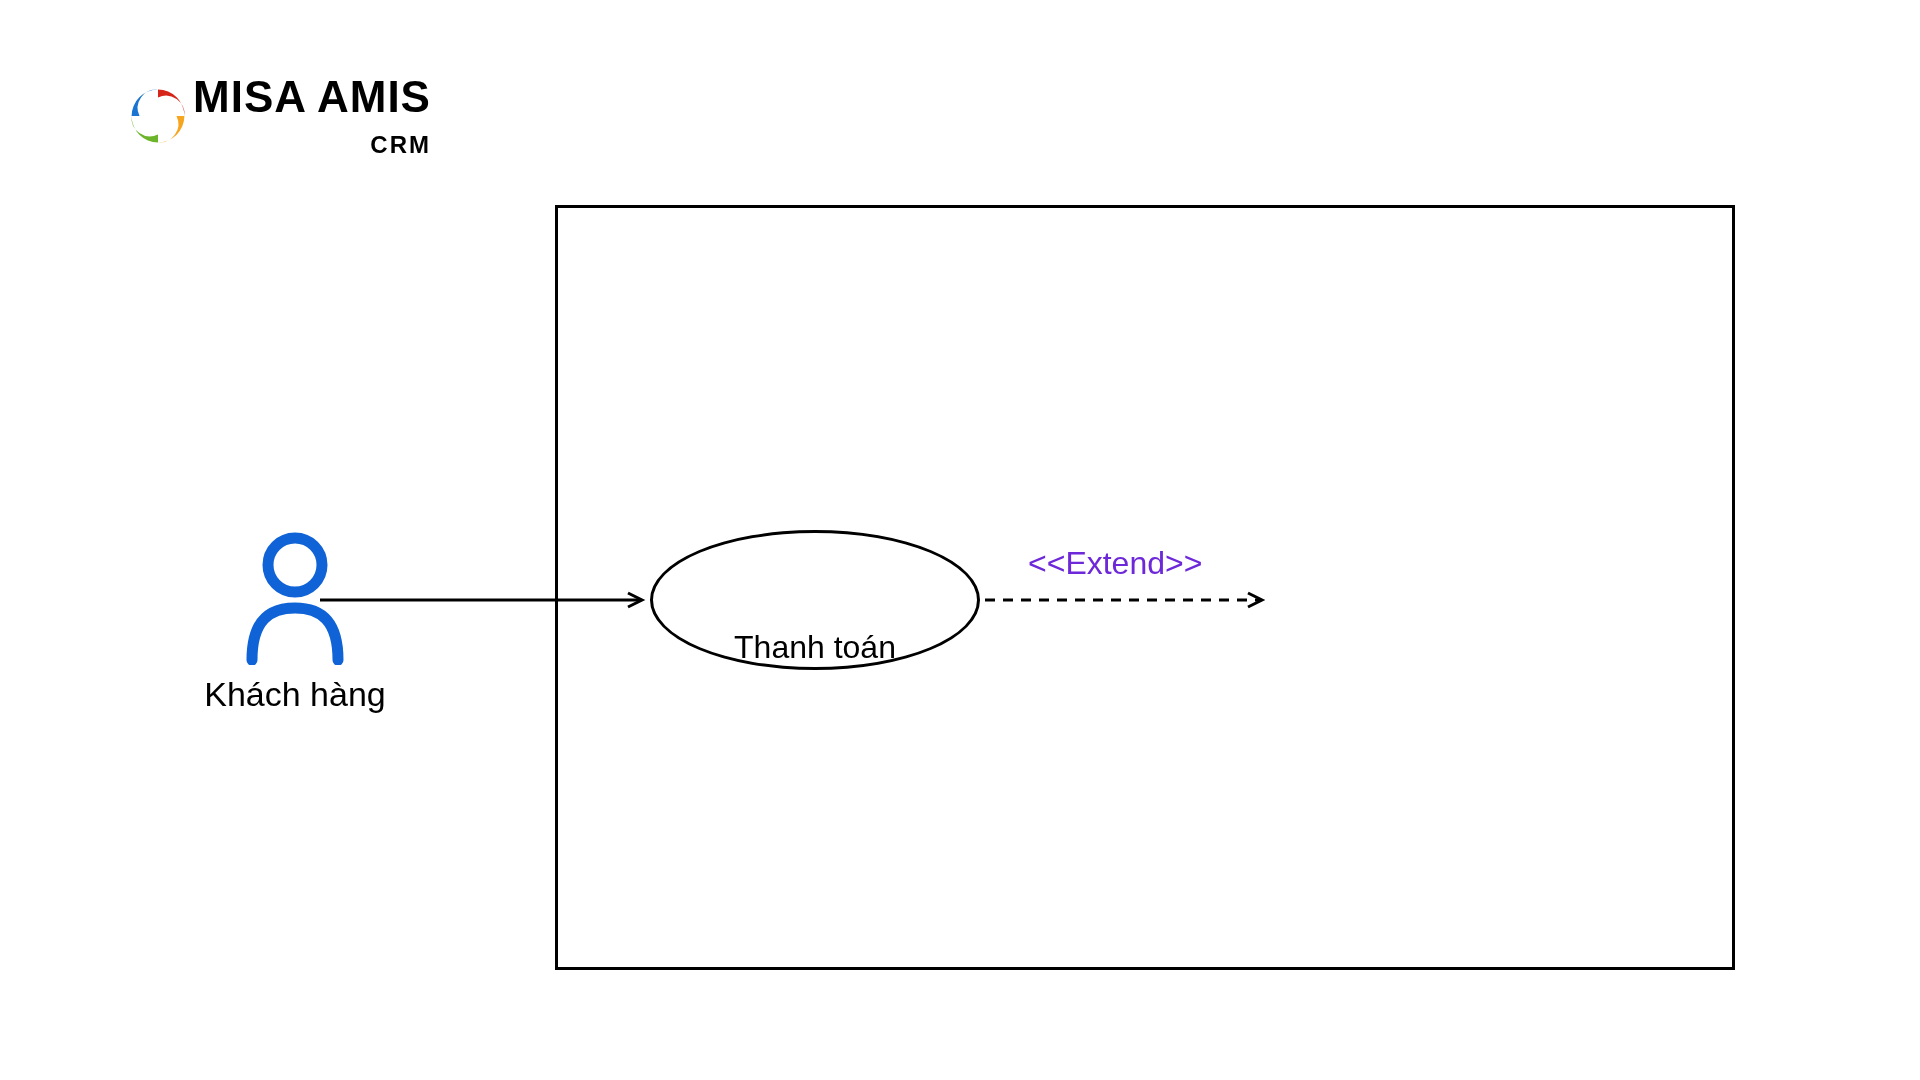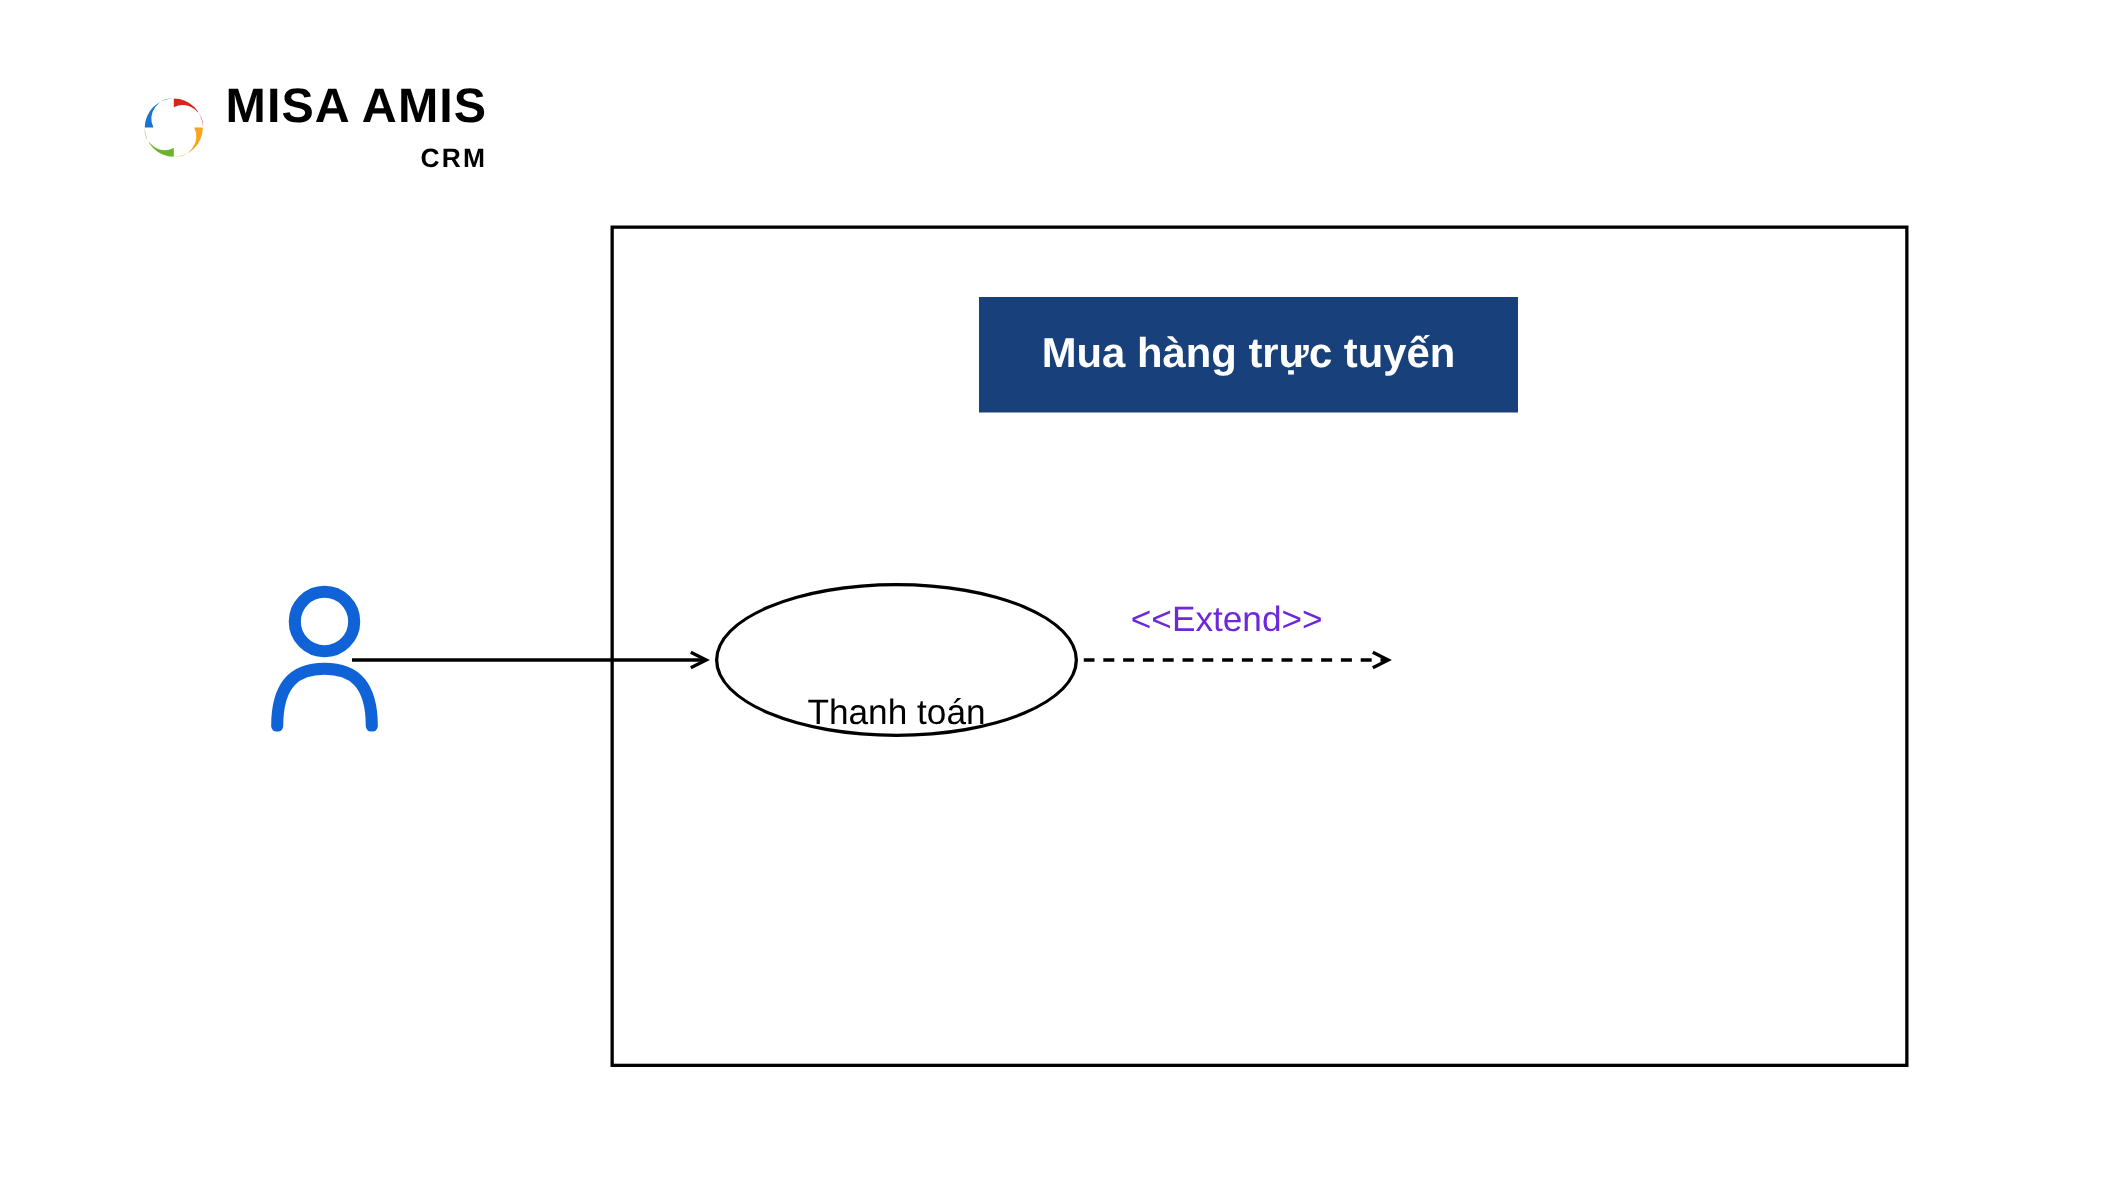--- a/index.html
+++ b/index.html
@@ -17,21 +17,21 @@
     width: 1920px;
     height: 1080px;
   }
   
   .logo {
     position: absolute;
     left: 125px;
     top: 75px;
     display: flex;
     align-items: center;
-    gap: 14px;
+    gap: 2px;
   }
   .logo svg { display: block; }
   .logo-text {
     display: flex;
     flex-direction: column;
     line-height: 1;
   }
   .logo-text .main {
     font-size: 44px;
     font-weight: 900;
@@ -149,31 +149,29 @@
       </svg>
     </span>
     <span class="logo-text">
       <span class="main">MISA AMIS</span>
       <span class="sub">CRM</span>
     </span>
   </div>
 
   <div class="system-box"></div>
 
-  <div class="title-bar">
-    <span>Mua hàng trực tuyến</span>
-  </div>
 
   <div class="actor">
     <span>
       <svg width="110" height="135" viewBox="0 0 110 135">
         <circle cx="55" cy="35" r="27" fill="none" stroke="#0f63d6" stroke-width="11"></circle>
         <path d="M12 130 C12 90 30 78 55 78 C80 78 98 90 98 130" fill="none" stroke="#0f63d6" stroke-width="11" stroke-linecap="round"></path>
       </svg>
     </span>
+    <div class="label">Khách hàng</div>
   </div>
 
   <div class="usecase uc1">
     <span>Thanh toán</span>
   </div>
 
   <div class="connector" style="left:320px; top:600px; width:330px;">
     <svg width="340" height="20" viewBox="0 0 340 20">
       <line x1="0" y1="10" x2="320" y2="10" stroke="#000" stroke-width="3"></line>
       <polyline points="308,3 322,10 308,17" fill="none" stroke="#000" stroke-width="3"></polyline>

